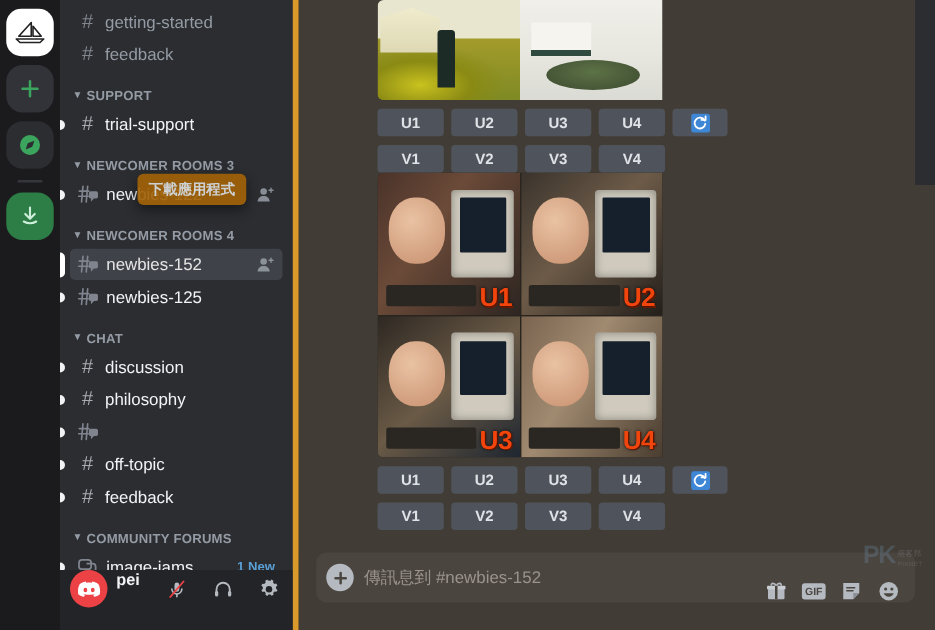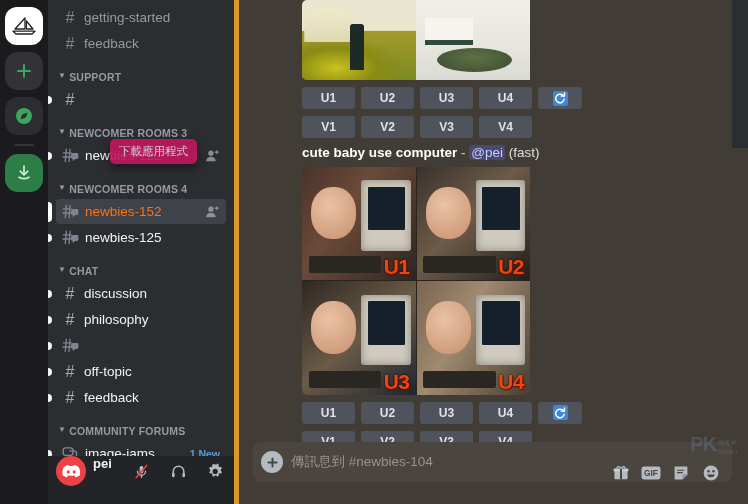--- a/index.html
+++ b/index.html
@@ -49,37 +49,37 @@
     display:flex; align-items:center; gap:6px;
     padding:0 6px 0 6px; cursor:pointer; position:relative;
     color:#949ba4; font-size:13.5px;
   }
   .chan .name { white-space:nowrap; overflow:hidden; text-overflow:ellipsis; flex:1; }
   .chan.unread { color:#f2f3f5; font-weight:500; }
   .chan.unread::before {
     content:""; position:absolute; left:-8px; top:50%; margin-top:-4px;
     width:4px; height:8px; background:#f2f3f5; border-radius:0 4px 4px 0;
   }
-  .chan.selected { background:#3f4248; color:#f97316; }
+  .chan.selected { background:#3f4248; color:#e5e5e5; }
   .chan.selected::before {
     content:""; position:absolute; left:-8px; top:50%; margin-top:-10px;
     width:4px; height:20px; background:#fff; border-radius:0 4px 4px 0;
   }
   .hash { color:#80848e; font-size:16px; width:16px; text-align:center; flex-shrink:0; line-height:1; }
   .chan.unread .hash, .chan.selected .hash { color:#a8abb1; }
   .ic-thread, .ic-forum { width:17px; height:15px; flex-shrink:0; }
   .addmem { width:15px; height:14px; flex-shrink:0; opacity:.85; }
   .newbadge { font-size:10.5px; font-weight:bold; color:#5a9fd4; flex-shrink:0; }
 
   
   .tooltip {
     position:absolute; left:62px; top:139px; z-index:40;
-    background:#be185d; color:#dbdee1; font-size:11.5px;
+    background:#a16207; color:#dbdee1; font-size:11.5px;
     padding:5px 9px; border-radius:5px; box-shadow:0 4px 10px rgba(0,0,0,.5);
-    white-space:nowrap; opacity:.92;
+    white-space:nowrap; opacity:.92;font-weight:bold;
   }
 
   
   .userbar {
     height:48px; background:#232428; display:flex; align-items:flex-start;
     padding:0 4px 0 8px; gap:7px; flex-shrink:0;
   }
   .avatar {
     width:30px; height:30px; border-radius:50%; background:#ed4245;
     display:flex; align-items:center; justify-content:center; flex-shrink:0;
@@ -215,20 +215,21 @@
         <div class="chan">
           <span class="hash">#</span>
           <span class="name">feedback</span>
         </div>
         <div class="cat">
           <span class="chev">▼</span>
           <span>SUPPORT</span>
         </div>
         <div class="chan unread">
           <span class="hash">#</span>
+          <span class="name">trial-support</span>
         </div>
         <div class="cat">
           <span class="chev">▼</span>
           <span>NEWCOMER ROOMS 3</span>
         </div>
         <div class="chan unread">
           <svg class="ic-thread" viewBox="0 0 18 16">
             <path d="M4.6 1.2 L3.4 14.4 M8.6 1.2 L7.4 14.4 M1.4 5.2 H9.6 M0.9 9.6 H9.1" stroke="#80848e" stroke-width="1.4" stroke-linecap="round" fill="none"></path>
             <rect x="9.6" y="5.4" width="7.8" height="6.2" rx="1.5" fill="#80848e"></rect>
             <path d="M11.4 11.4 L11.4 14.2 L14.2 11.4 Z" fill="#80848e"></path>
@@ -373,21 +374,20 @@
             </button>
           </div>
           <div class="btnrow">
             <button class="mjbtn">V1</button>
             <button class="mjbtn">V2</button>
             <button class="mjbtn">V3</button>
             <button class="mjbtn">V4</button>
           </div>
         </div>
         <div class="msgblock">
-          <div class="mheader"><b>cute baby use computer</b> <span>-</span> <span class="mention">@pei</span> <span>(fast)</span></div>
           <div class="imgwrap">
             <div class="grid4">
               <div class="cell">
                 <div class="art b1">
                   <div class="mon" style="right:4%;top:12%;width:44%;height:62%"></div>
                   <div class="scr" style="right:9%;top:18%;width:33%;height:38%"></div>
                   <div class="baby" style="left:8%;top:18%;width:40%;height:46%"></div>
                   <div class="kbd" style="left:6%;bottom:6%;width:64%;height:15%"></div>
                 </div>
                 <span class="ulab">U1</span>
@@ -452,21 +452,21 @@
       </span>
     </div>
 
     <div class="inputzone">
       <div class="inputbar">
         <div class="plusbtn">
           <svg width="13" height="13" viewBox="0 0 13 13">
             <path d="M6.5 2.4 V10.6 M2.4 6.5 H10.6" stroke="#4b453f" stroke-width="2" stroke-linecap="round"></path>
           </svg>
         </div>
-        <span class="placeholder">傳訊息到 #newbies-104</span>
+        <span class="placeholder">傳訊息到 #newbies-152</span>
         <div class="inbtn">
           <svg width="18" height="18" viewBox="0 0 18 18">
             <rect x="2.4" y="7" width="13.2" height="8.3" rx="1" fill="#b5bac1"></rect>
             <rect x="1.6" y="4.6" width="14.8" height="2.9" rx=".8" fill="#c9ced3"></rect>
             <rect x="8" y="4.6" width="2" height="10.7" fill="#4b453f"></rect>
             <path d="M8.9 4.5 C7.6 2 4.6 2.2 5.1 4.5 M9.1 4.5 C10.4 2 13.4 2.2 12.9 4.5" stroke="#b5bac1" stroke-width="1.4" fill="none"></path>
           </svg>
         </div>
         <div class="inbtn">
           <svg width="20" height="14" viewBox="0 0 20 14">

